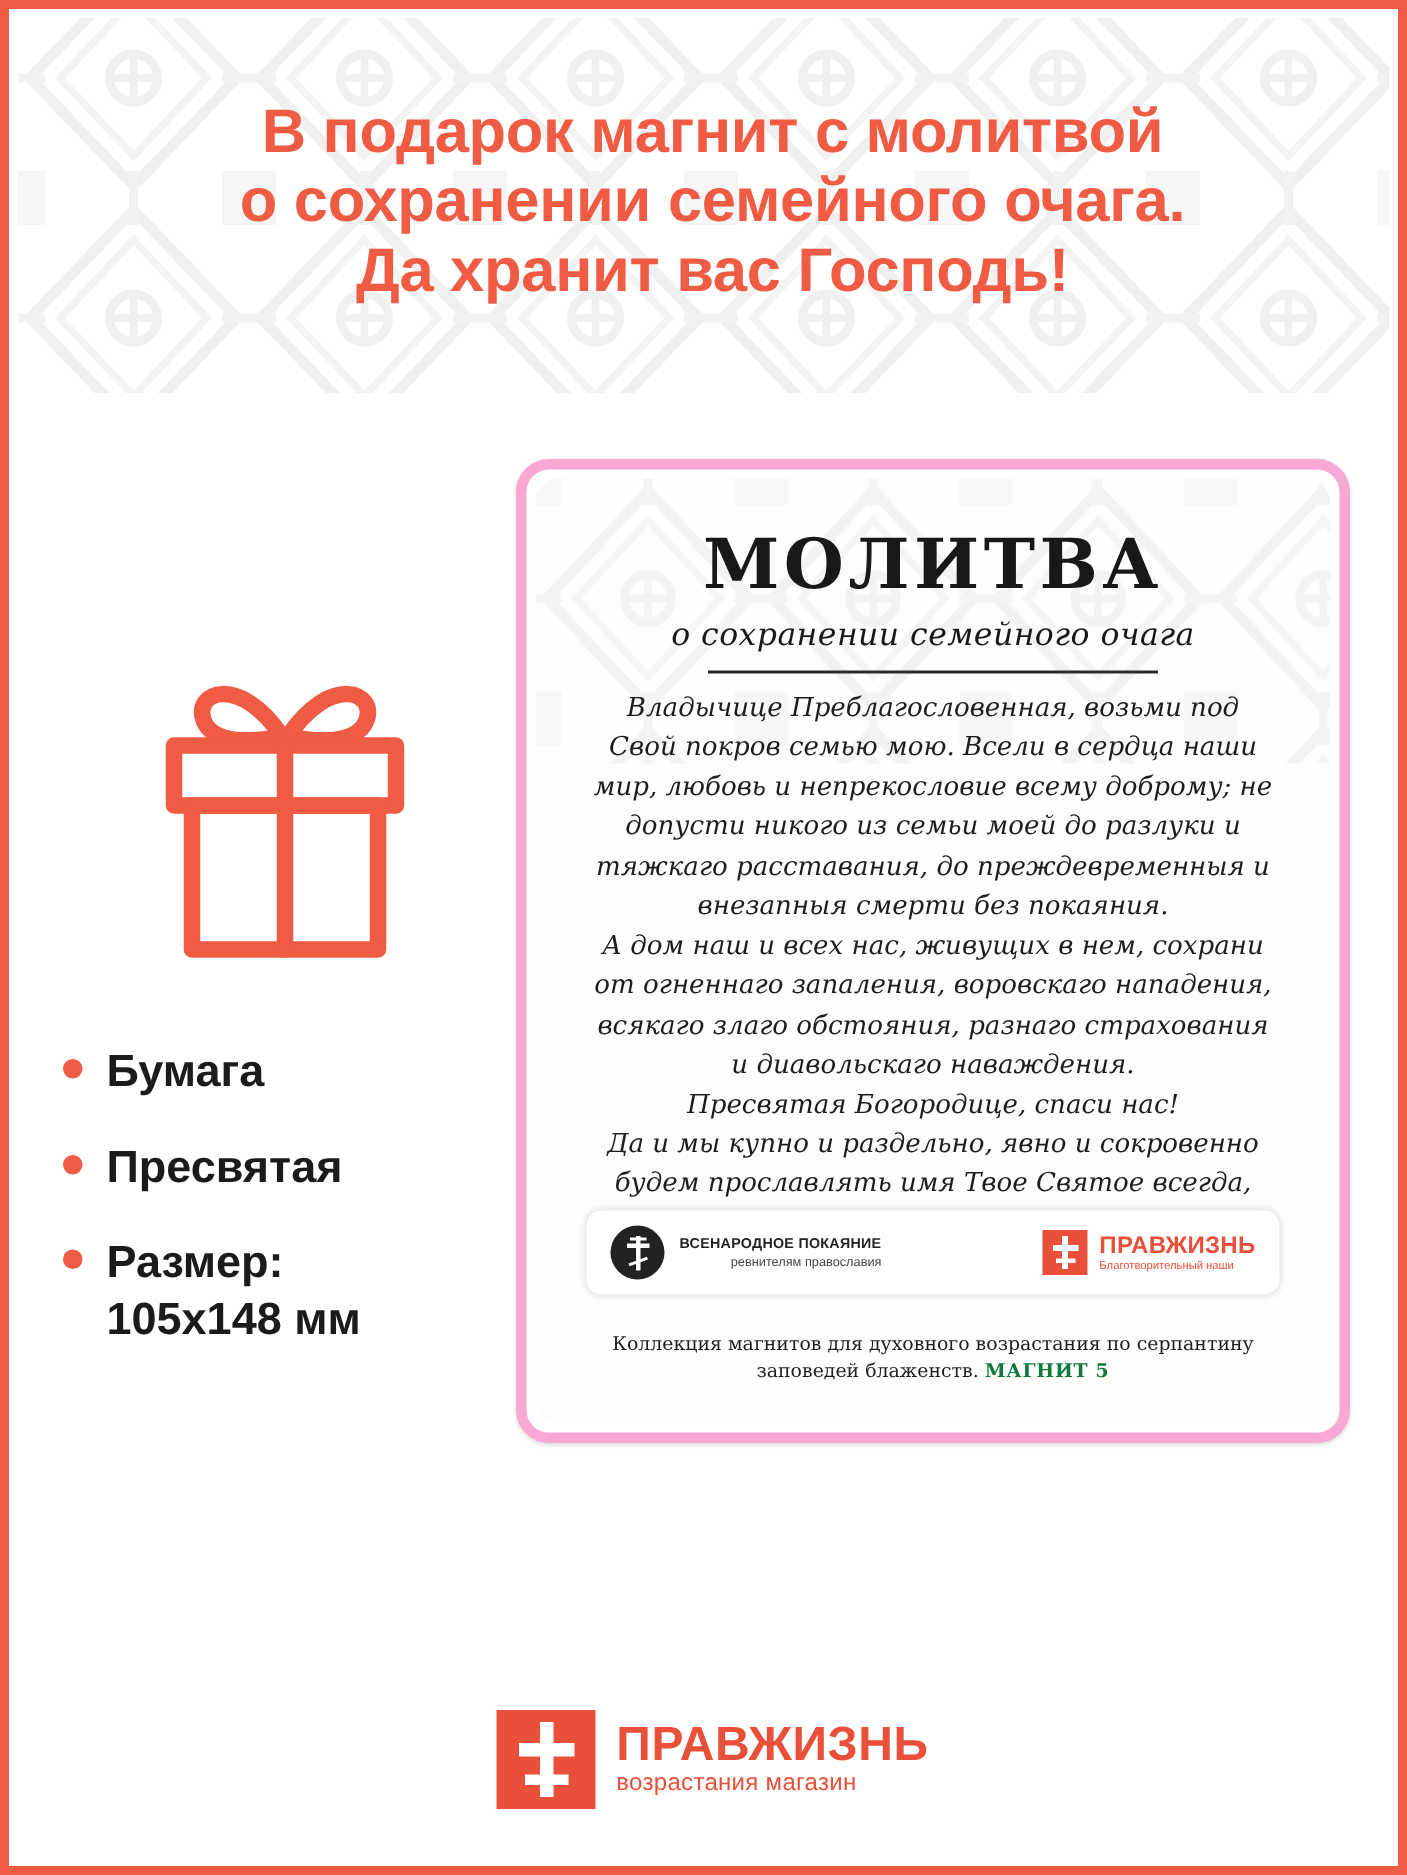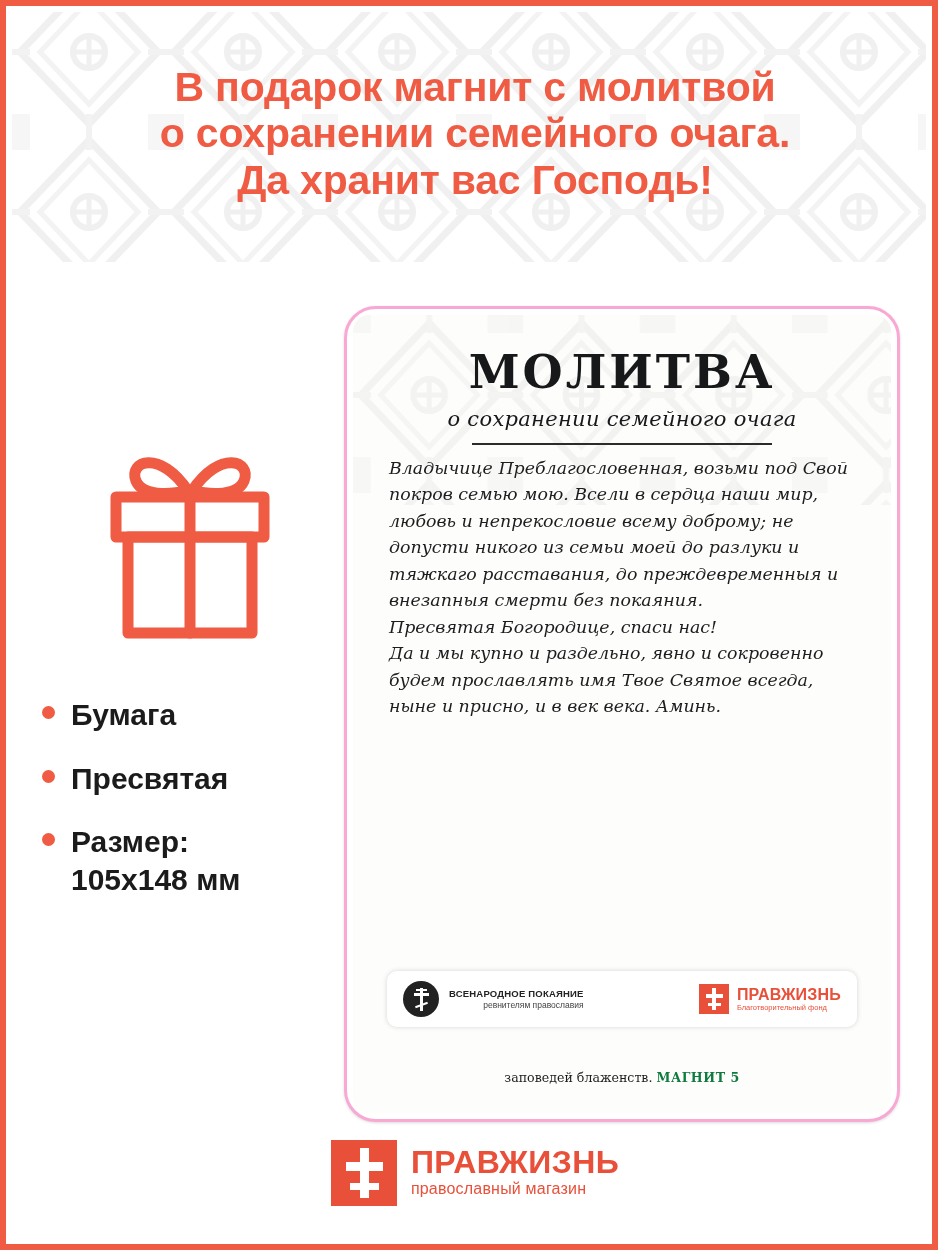--- a/index.html
+++ b/index.html
@@ -94,24 +94,24 @@
     color: #1b1b1b;
     line-height: 1.25;
   }
 
   
   .card {
     position: absolute;
     left: 338px;
     top: 300px;
     width: 556px;
-    height: 816px;
+    height: 656px;
     background: #ffffff;
-    border: 3px solid #f9a8d4;
-    border-radius: 32px;
+    border: 7px solid #f9a8d4;
+    border-radius: 22px;
     box-sizing: border-box;
     box-shadow: 0 1px 3px rgba(0,0,0,0.15);
     overflow: hidden;
   }
   .card-inner {
     position: absolute;
     inset: 6px;
     background: #fdfdfb;
     border-radius: 16px;
     overflow: hidden;
@@ -153,21 +153,21 @@
     height: 2px;
     background: #2b2b2b;
     margin: 12px auto 10px auto;
   }
   .prayer-body {
     font-family: "DejaVu Serif", serif;
     font-style: italic;
     font-size: 17.4px;
     line-height: 1.52;
     color: #1d1d1f;
-    text-align: left;
+    text-align: center;
     padding: 0 10px;
   }
   .prayer-body p {
     margin: 0 0 0 0;
   }
 
   
   .badge-row {
     position: absolute;
     left: 34px;
@@ -433,20 +433,21 @@
       <svg class="card-orn" viewBox="0 0 544 190" preserveAspectRatio="none" aria-hidden="true">
         <rect x="0" y="0" width="544" height="190" fill="url(#ornPat)"></rect>
       </svg>
 
       <div class="card-content">
         <div class="prayer-title">МОЛИТВА</div>
         <div class="prayer-subtitle">о сохранении семейного очага</div>
         <div class="rule"></div>
         <div class="prayer-body">
           <p>Владычице Преблагословенная, возьми под Свой покров семью мою. Всели в сердца наши мир, любовь и непрекословие всему доброму; не допусти никого из семьи моей до разлуки и тяжкаго расставания, до преждевременныя и внезапныя смерти без покаяния.</p>
+          <p>А дом наш и всех нас, живущих в нем, сохрани от огненнаго запаления, воровскаго нападения, всякаго злаго обстояния, разнаго страхования и диавольскаго наваждения.</p>
           <p>Пресвятая Богородице, спаси нас!</p>
           <p>Да и мы купно и раздельно, явно и сокровенно будем прославлять имя Твое Святое всегда, ныне и присно, и в век века. Аминь.</p>
         </div>
       </div>
 
       <div class="badge-row">
         <div class="badge-left">
           <span class="seal">
             <span class="cross-v"></span>
             <span class="cross-h1"></span>
@@ -459,39 +460,39 @@
           </span>
         </div>
         <div class="badge-right">
           <span class="pz-mark">
             <span class="pv"></span>
               <span class="ph"></span>
               <span class="ph2"></span>
           </span>
           <span class="badge-right-text">
             <span class="br1" style="display:block">ПРАВЖИЗНЬ</span>
-            <span class="br2" style="display:block">Благотворительный фонд</span>
+            <span class="br2" style="display:block">Благотворительный наши</span>
           </span>
         </div>
       </div>
 
       <div class="card-caption">
-        <br>
+        <span>Коллекция магнитов для духовного возрастания по серпантину</span><br>
         <span>заповедей блаженств.</span>
         <span class="magnet-no">МАГНИТ 5</span>
       </div>
 
     </div>
   </div>
 
   <div class="brand">
     <span class="brand-mark">
       <span class="bv"></span>
         <span class="bh"></span>
         <span class="bh2"></span>
     </span>
     <span class="brand-text">
       <span class="bt1" style="display:block">ПРАВЖИЗНЬ</span>
-      <span class="bt2" style="display:block">православный магазин</span>
+      <span class="bt2" style="display:block">возрастания магазин</span>
     </span>
   </div>
 
 </div>
 
 </body></html>

